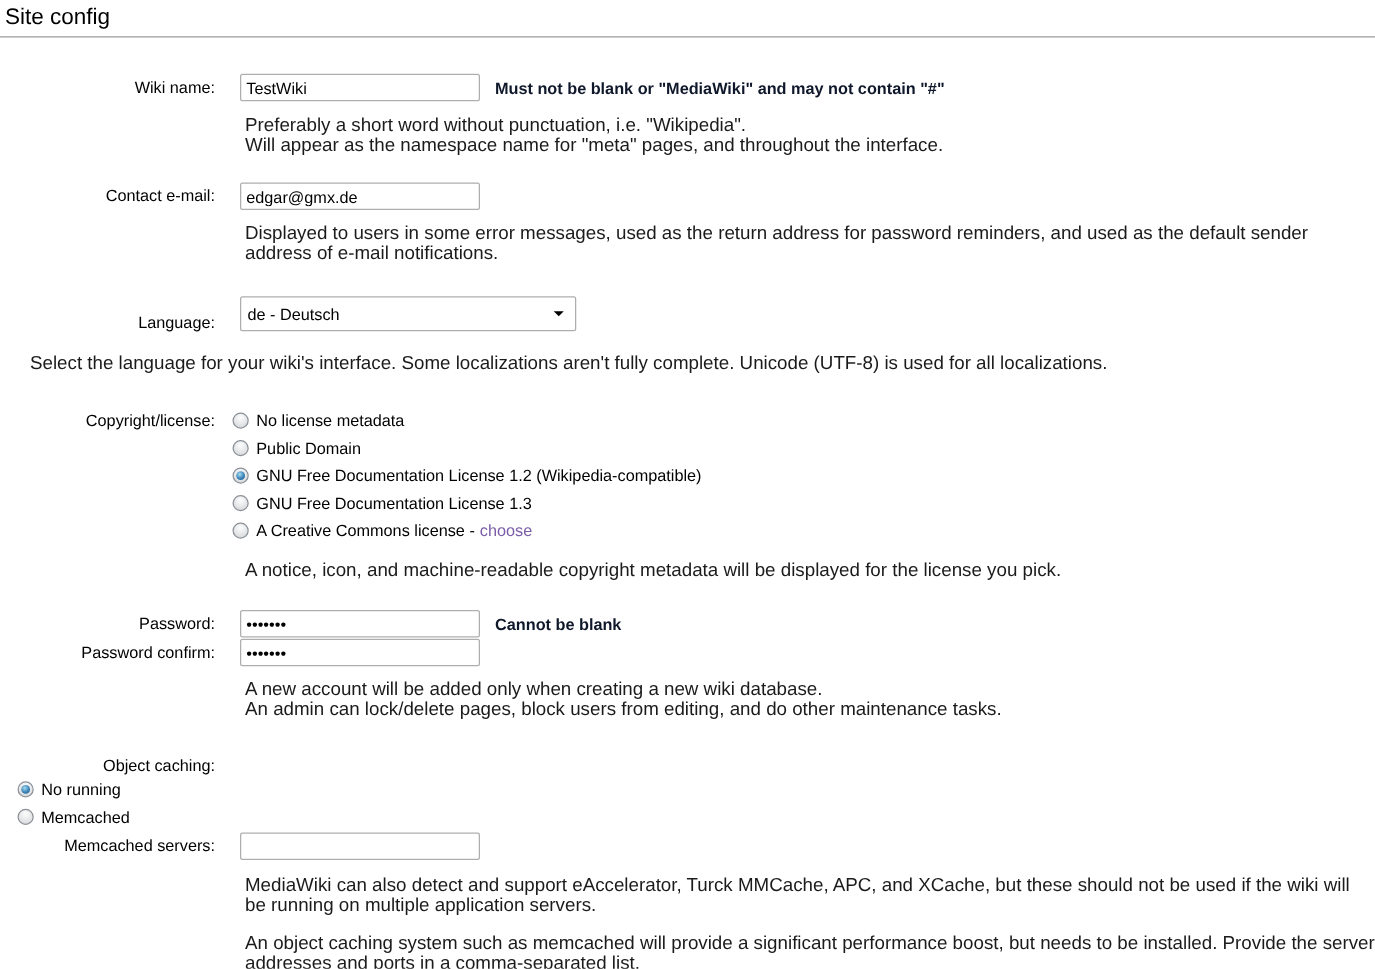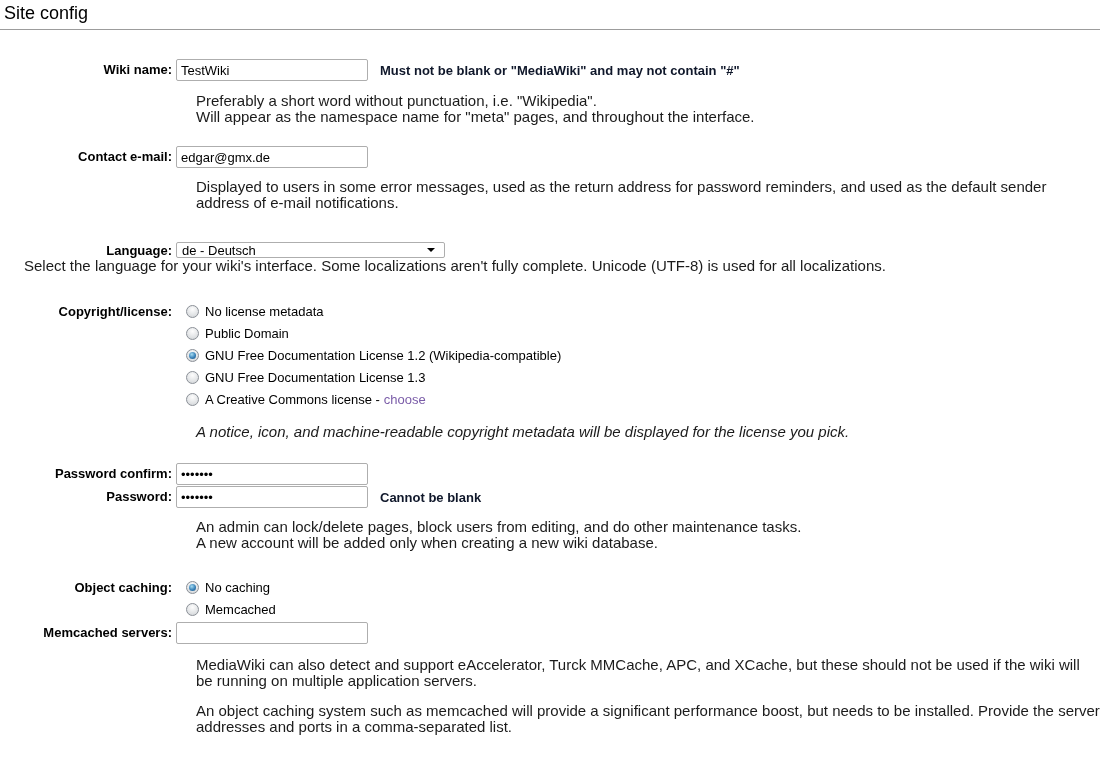--- a/index.html
+++ b/index.html
@@ -9,41 +9,41 @@
     font-family:"Liberation Sans", sans-serif; color:#000;
   }
   .page-title {
     font-size:18px; font-weight:normal; margin:3px 0 0 4px; letter-spacing:0;
   }
   .title-rule { border:none; border-top:1px solid #9c9c9c; margin-top:5px; }
 
   .form { font-size:13px; }
   .frow { display:flex; align-items:flex-start; }
   .flabel {
-    width:172px; flex:none; text-align:right; font-weight:bold; padding-top:3px;
+    width:172px; flex:none; text-align:right; font-weight:normal; padding-top:3px;
     white-space:nowrap;
   }
-  .fctl { margin-left:4px; }
+  .fctl { margin-left:20px; }
 
   .tin {
     width:192px; height:22px; border:1px solid #aeaeae; border-radius:2px;
     padding:2px 4px; font:13px "Liberation Sans", sans-serif; color:#000;
     background:#fff; outline:none;
   }
   .err {
     color:#0f172a; font-weight:bold; margin-left:12px; padding-top:4px;
     white-space:nowrap; font-size:13px;
   }
   .help {
     padding-left:196px; font-size:15px; line-height:16px; color:#1b1b1b;
   }
   .help p { margin:0; }
 
   .sel {
-    width:269px; height:16px; border:1px solid #aeaeae; border-radius:2px;
+    width:269px; height:28px; border:1px solid #aeaeae; border-radius:2px;
     background:#fff; display:flex; align-items:center; justify-content:space-between;
     padding:0 9px 0 5px; cursor:default;
   }
   .sel-arrow {
     width:0; height:0; border-left:4px solid transparent;
     border-right:4px solid transparent; border-top:4px solid #000; flex:none;
   }
 
   .rgroup { margin-left:12px; }
   .ritem { display:flex; align-items:center; height:22px; cursor:default; }
@@ -59,28 +59,28 @@
   }
   .rtext { margin-left:6px; }
   .choose { color:#7a5ca8; margin-left:4px; text-decoration:none; cursor:pointer; }
 
   
   #sec-wiki      { margin-top:29px; }
   #wiki-help     { margin-top:12px; }
   #sec-contact   { margin-top:21px; }
   #contact-help  { margin-top:11px; }
   #sec-language  { margin-top:26px;align-items:flex-end; }
-  #language-help { margin-top:0;padding-left:24px; }
+  #language-help { margin-top:18px;padding-left:24px; }
   #sec-copyright { margin-top:26px; }
-  #copyright-help{ margin-top:14px;font-style:italic; }
+  #copyright-help{ margin-top:14px; }
   #sec-admin     { margin-top:23px; }
   .admin-row     { margin-bottom:1px; }
   #admin-help    { margin-top:11px; }
   #admin-help2   { margin-top:16px; }
-  #sec-caching   { margin-top:25px; }
+  #sec-caching   { margin-top:25px;flex-direction:column; }
   #sec-memcached { margin-top:2px; }
   #memcached-help{ margin-top:13px; }
   #memcached-help p { margin-bottom:14px; }
 </style>
 </head>
 <body>
 
 <h1 class="page-title">Site config</h1>
 <hr class="title-rule">
 
@@ -146,44 +146,44 @@
         <a class="choose">choose</a>
       </div>
     </div>
   </div>
   <div class="help" id="copyright-help">
     <p>A notice, icon, and machine-readable copyright metadata will be displayed for the license you pick.</p>
   </div>
 
   <div id="sec-admin">
     <div class="frow admin-row">
+      <div class="flabel">Password:</div>
+      <div class="fctl">
+        <input class="tin" type="password" value="•••••••" style="">
+      </div>
+      <div class="err">Cannot be blank</div>
+    </div>
+    <div class="frow admin-row">
       <div class="flabel">Password confirm:</div>
       <div class="fctl">
         <input class="tin" type="password" value="•••••••" style="">
       </div>
     </div>
-    <div class="frow admin-row">
-      <div class="flabel">Password:</div>
-      <div class="fctl">
-        <input class="tin" type="password" value="•••••••" style="">
-      </div>
-      <div class="err">Cannot be blank</div>
-    </div>
   </div>
   <div class="help" id="admin-help">
+    <p>A new account will be added only when creating a new wiki database.</p>
     <p>An admin can lock/delete pages, block users from editing, and do other maintenance tasks.</p>
-    <p>A new account will be added only when creating a new wiki database.</p>
   </div>
 
   <div class="frow" id="sec-caching">
     <div class="flabel" style="padding-top:4px">Object caching:</div>
     <div class="rgroup">
       <div class="ritem">
         <span class="radio checked"></span>
-        <span class="rtext">No caching</span>
+        <span class="rtext">No running</span>
       </div>
       <div class="ritem">
         <span class="radio"></span>
         <span class="rtext">Memcached</span>
       </div>
     </div>
   </div>
 
   <div class="frow" id="sec-memcached">
     <div class="flabel">Memcached servers:</div>

